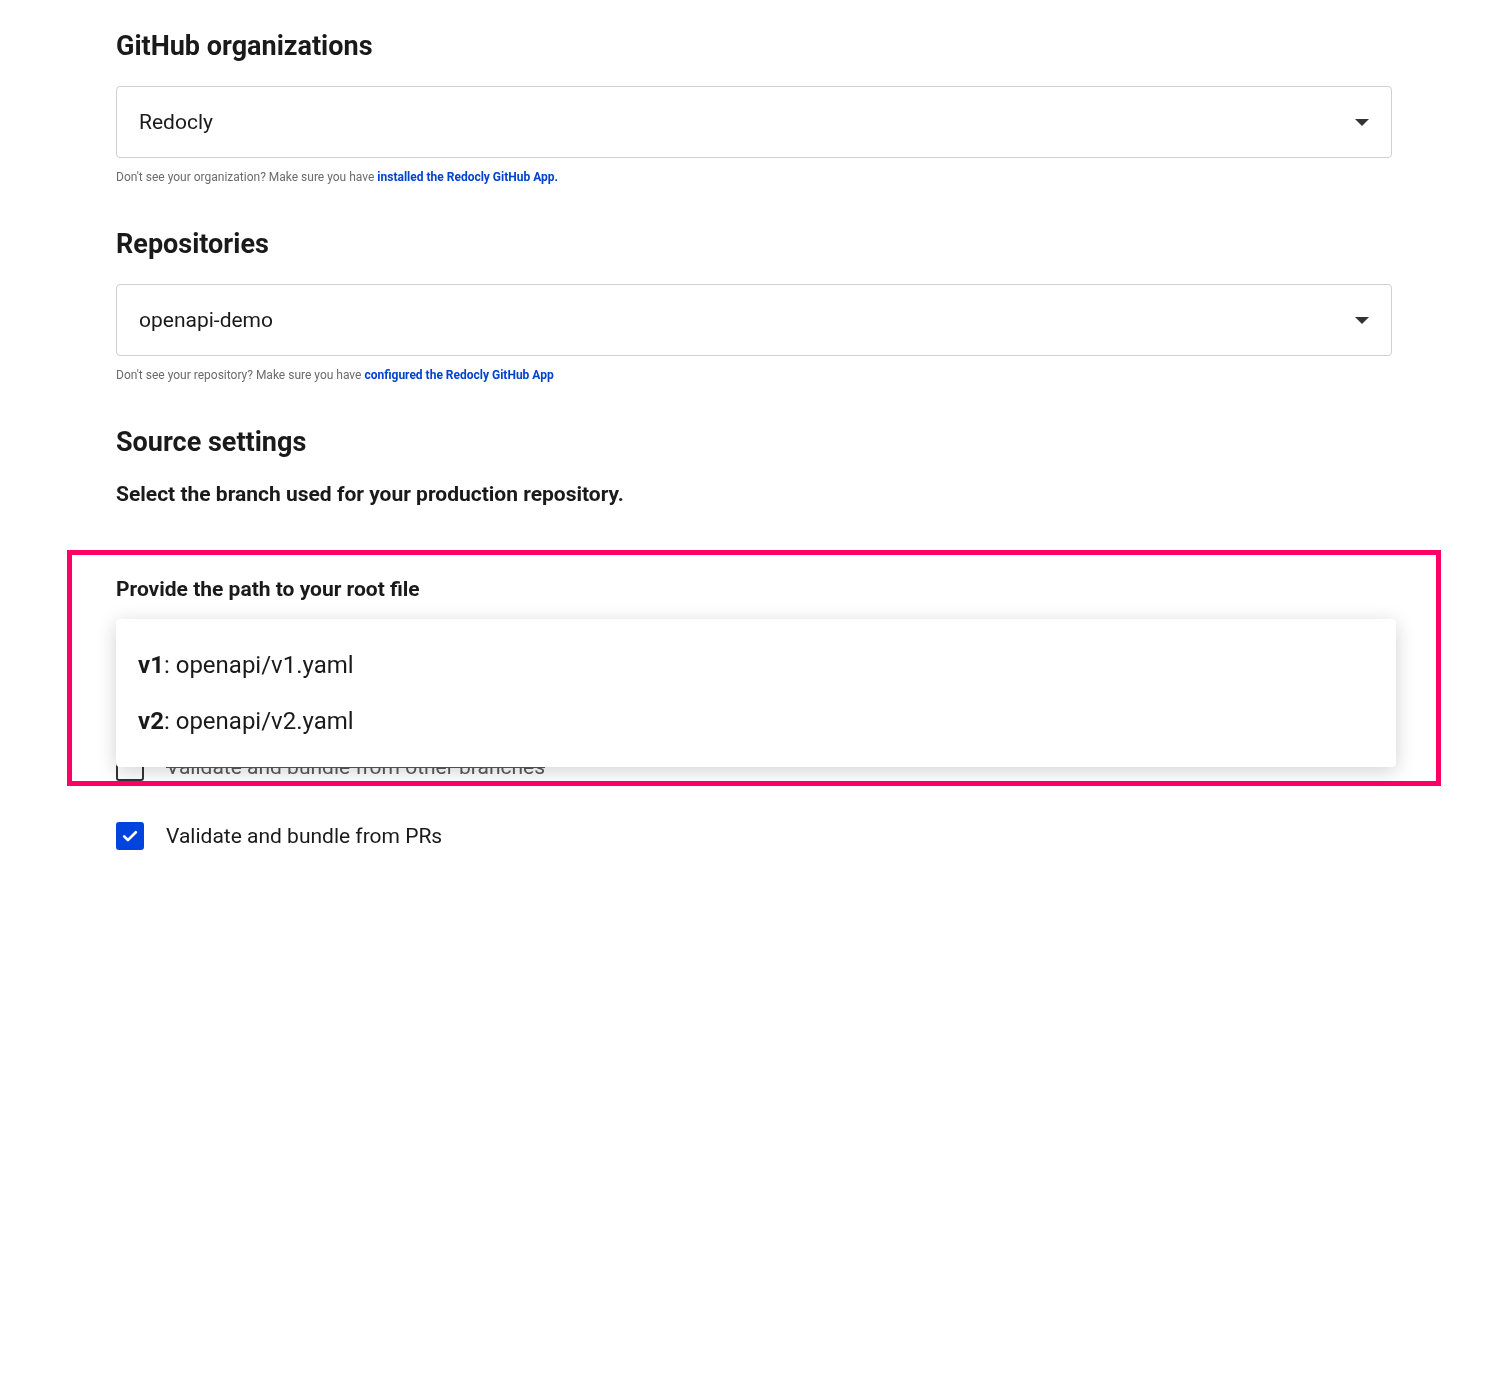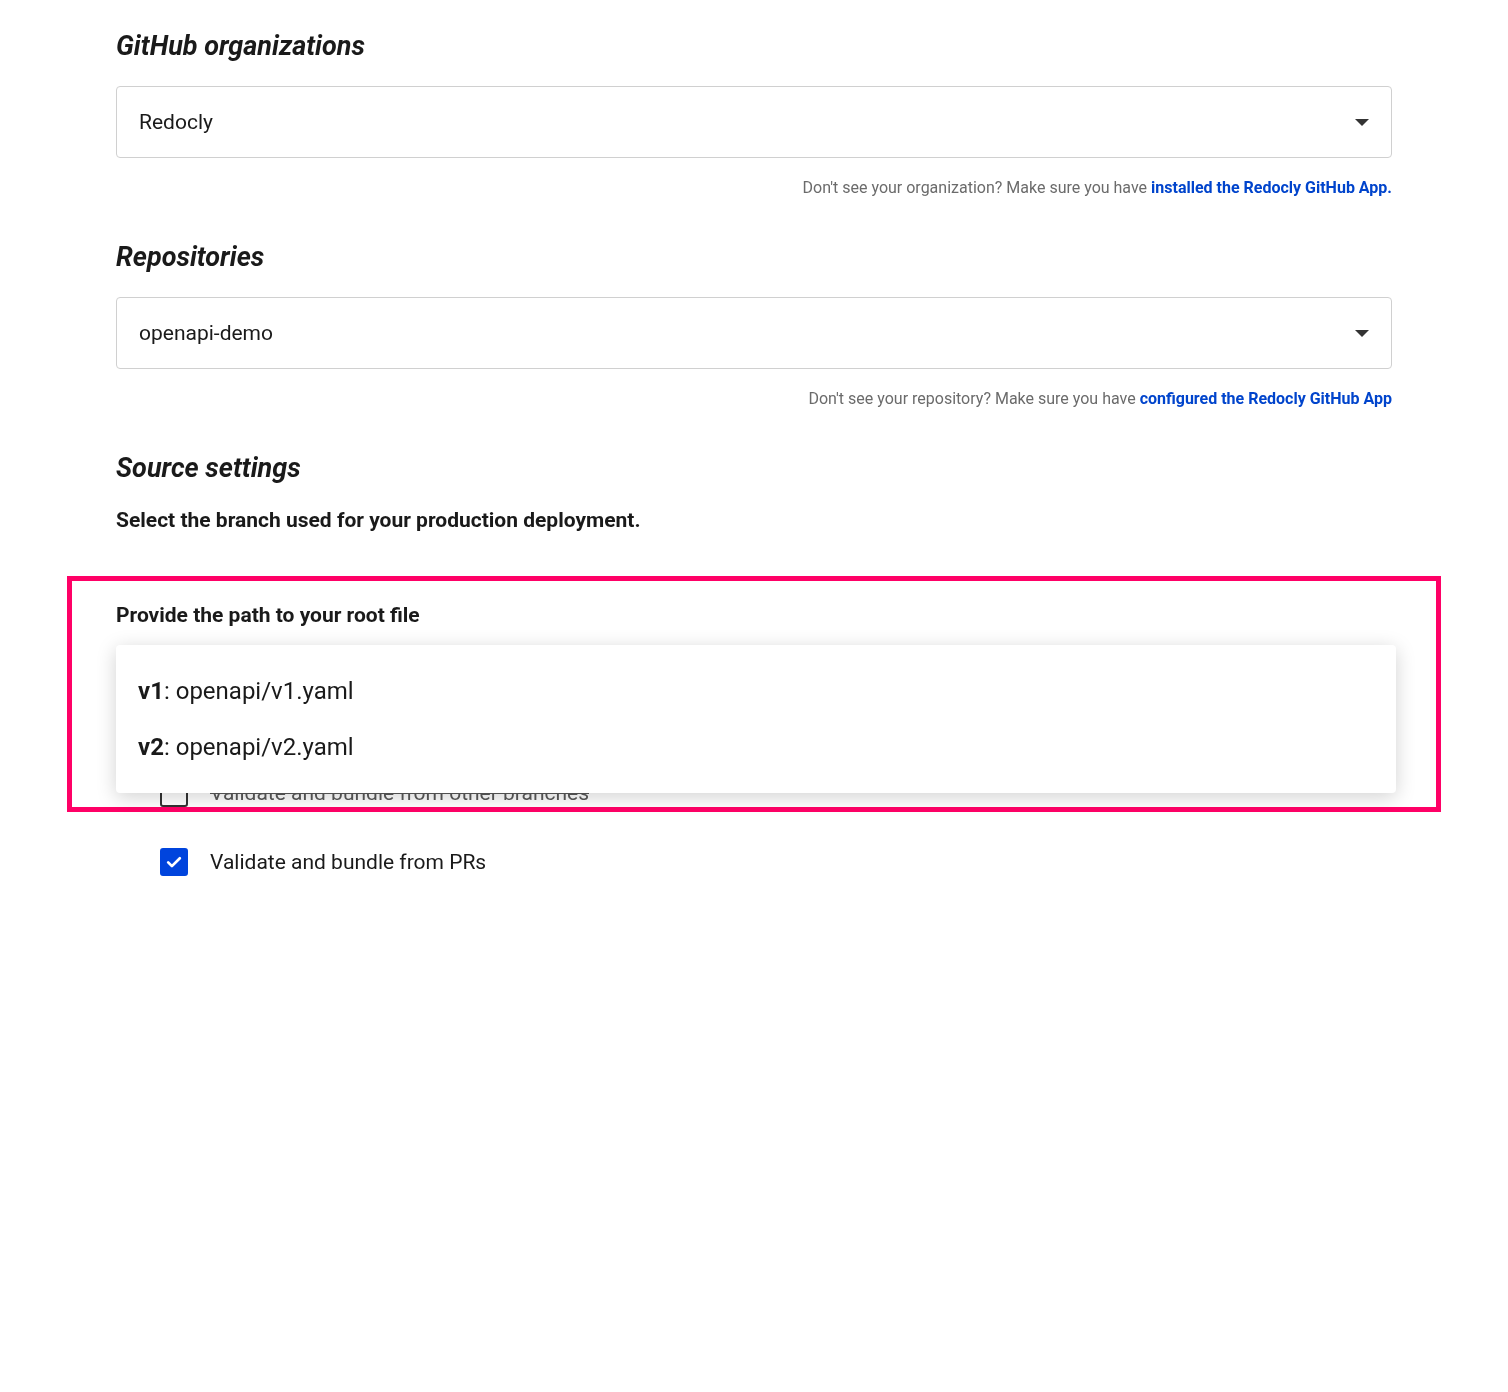--- a/index.html
+++ b/index.html
@@ -15,21 +15,20 @@
       width: 1508px;
     }
     .section {
       margin-bottom: 44px;
     }
     .section-heading {
       font-size: 27px;
       font-weight: 700;
       color: #1a1a1a;
       margin-bottom: 24px;
-      font-style: italic;
     }
     .field-label {
       font-size: 21px;
       font-weight: 700;
       color: #1a1a1a;
       margin-bottom: 16px;
     }
     .select-box {
       width: 100%;
       height: 72px;
@@ -45,24 +44,23 @@
       cursor: pointer;
     }
     .select-box .caret {
       width: 0;
       height: 0;
       border-left: 7px solid transparent;
       border-right: 7px solid transparent;
       border-top: 7px solid #333;
     }
     .helper-text {
-      font-size: 16px;
+      font-size: 12px;
       color: #6b6b6b;
-      margin-top: 20px;
-      text-align: right;
+      margin-top: 12px;
     }
     .helper-text .link {
       color: #0044cc;
       font-weight: 700;
       text-decoration: none;
     }
     .highlight-box {
       border: 5px solid #ff0066;
       padding: 22px 40px 0 44px;
       margin-left: -49px;
@@ -88,21 +86,20 @@
     }
     .dropdown-item .item-key {
       font-weight: 700;
     }
     .checkbox-row {
       display: flex;
       align-items: center;
       gap: 22px;
       margin-top: 14px;
       margin-bottom: 30px;
-      margin-left: 44px;
     }
     .checkbox {
       width: 28px;
       height: 28px;
       border: 2.5px solid #333;
       border-radius: 3px;
       display: flex;
       align-items: center;
       justify-content: center;
       flex-shrink: 0;
@@ -158,21 +155,21 @@
     <span>openapi-demo</span>
     <span class="caret"></span>
   </div>
   <p class="helper-text">
     <span>Don't see your repository? Make sure you have </span><a class="link">configured the Redocly GitHub App</a>
   </p>
 </div>
 
 <div class="section">
   <h2 class="section-heading">Source settings</h2>
-  <p class="field-label">Select the branch used for your production deployment.</p>
+  <p class="field-label">Select the branch used for your production repository.</p>
 </div>
 
 <div class="highlight-box">
   <p class="field-label">Provide the path to your root file</p>
   <div class="dropdown-panel">
     <div class="dropdown-item">
       <span class="item-key">v1</span><span>: openapi/v1.yaml</span>
     </div>
     <div class="dropdown-item">
       <span class="item-key">v2</span><span>: openapi/v2.yaml</span>

